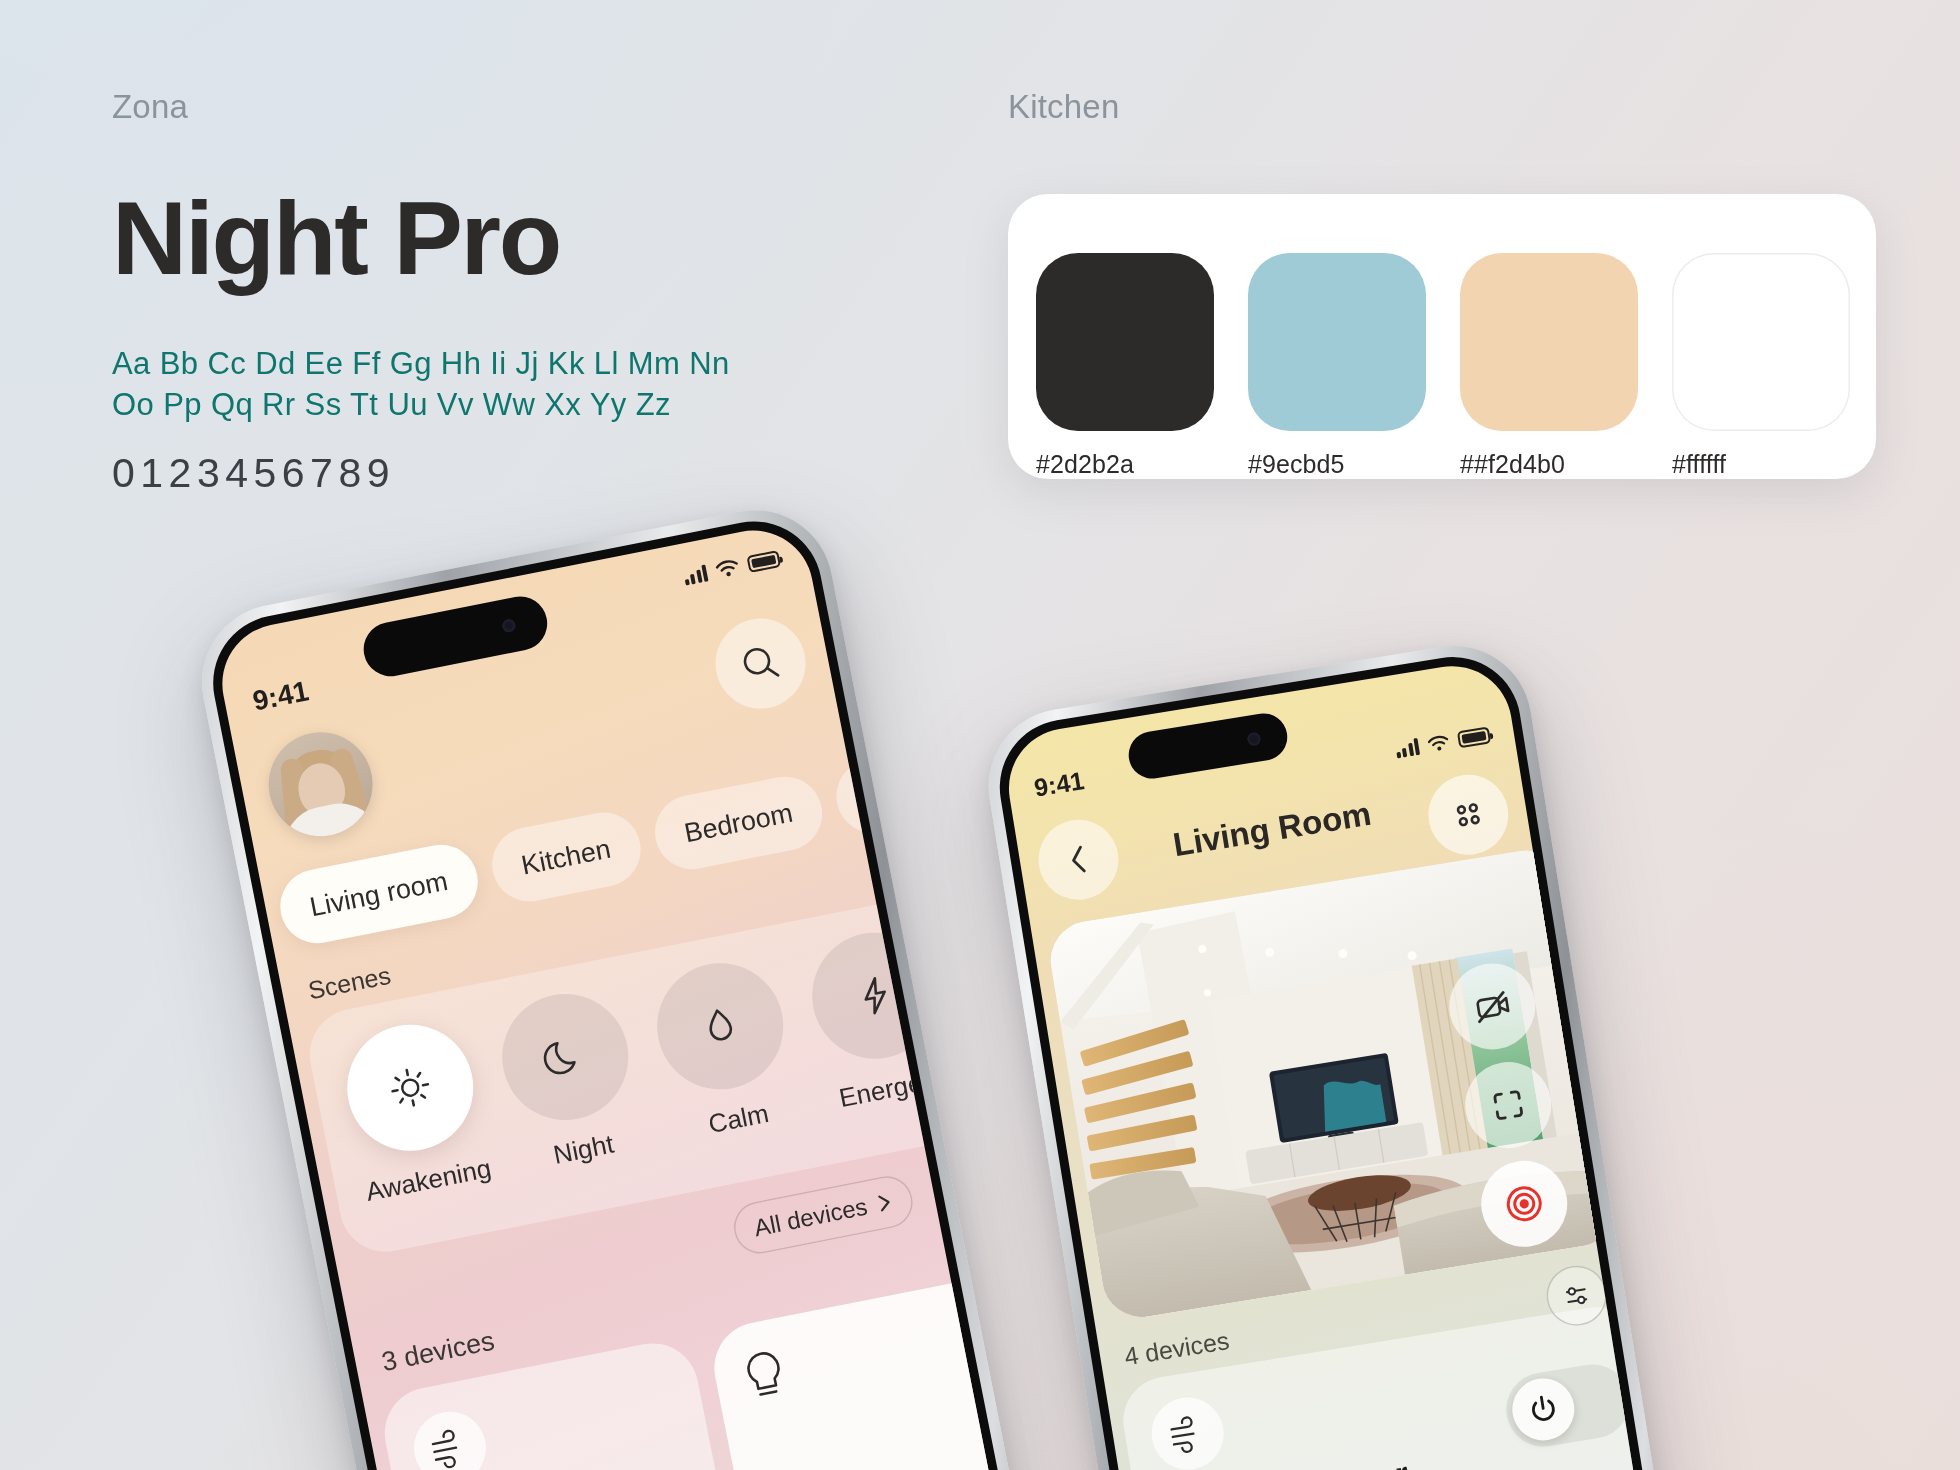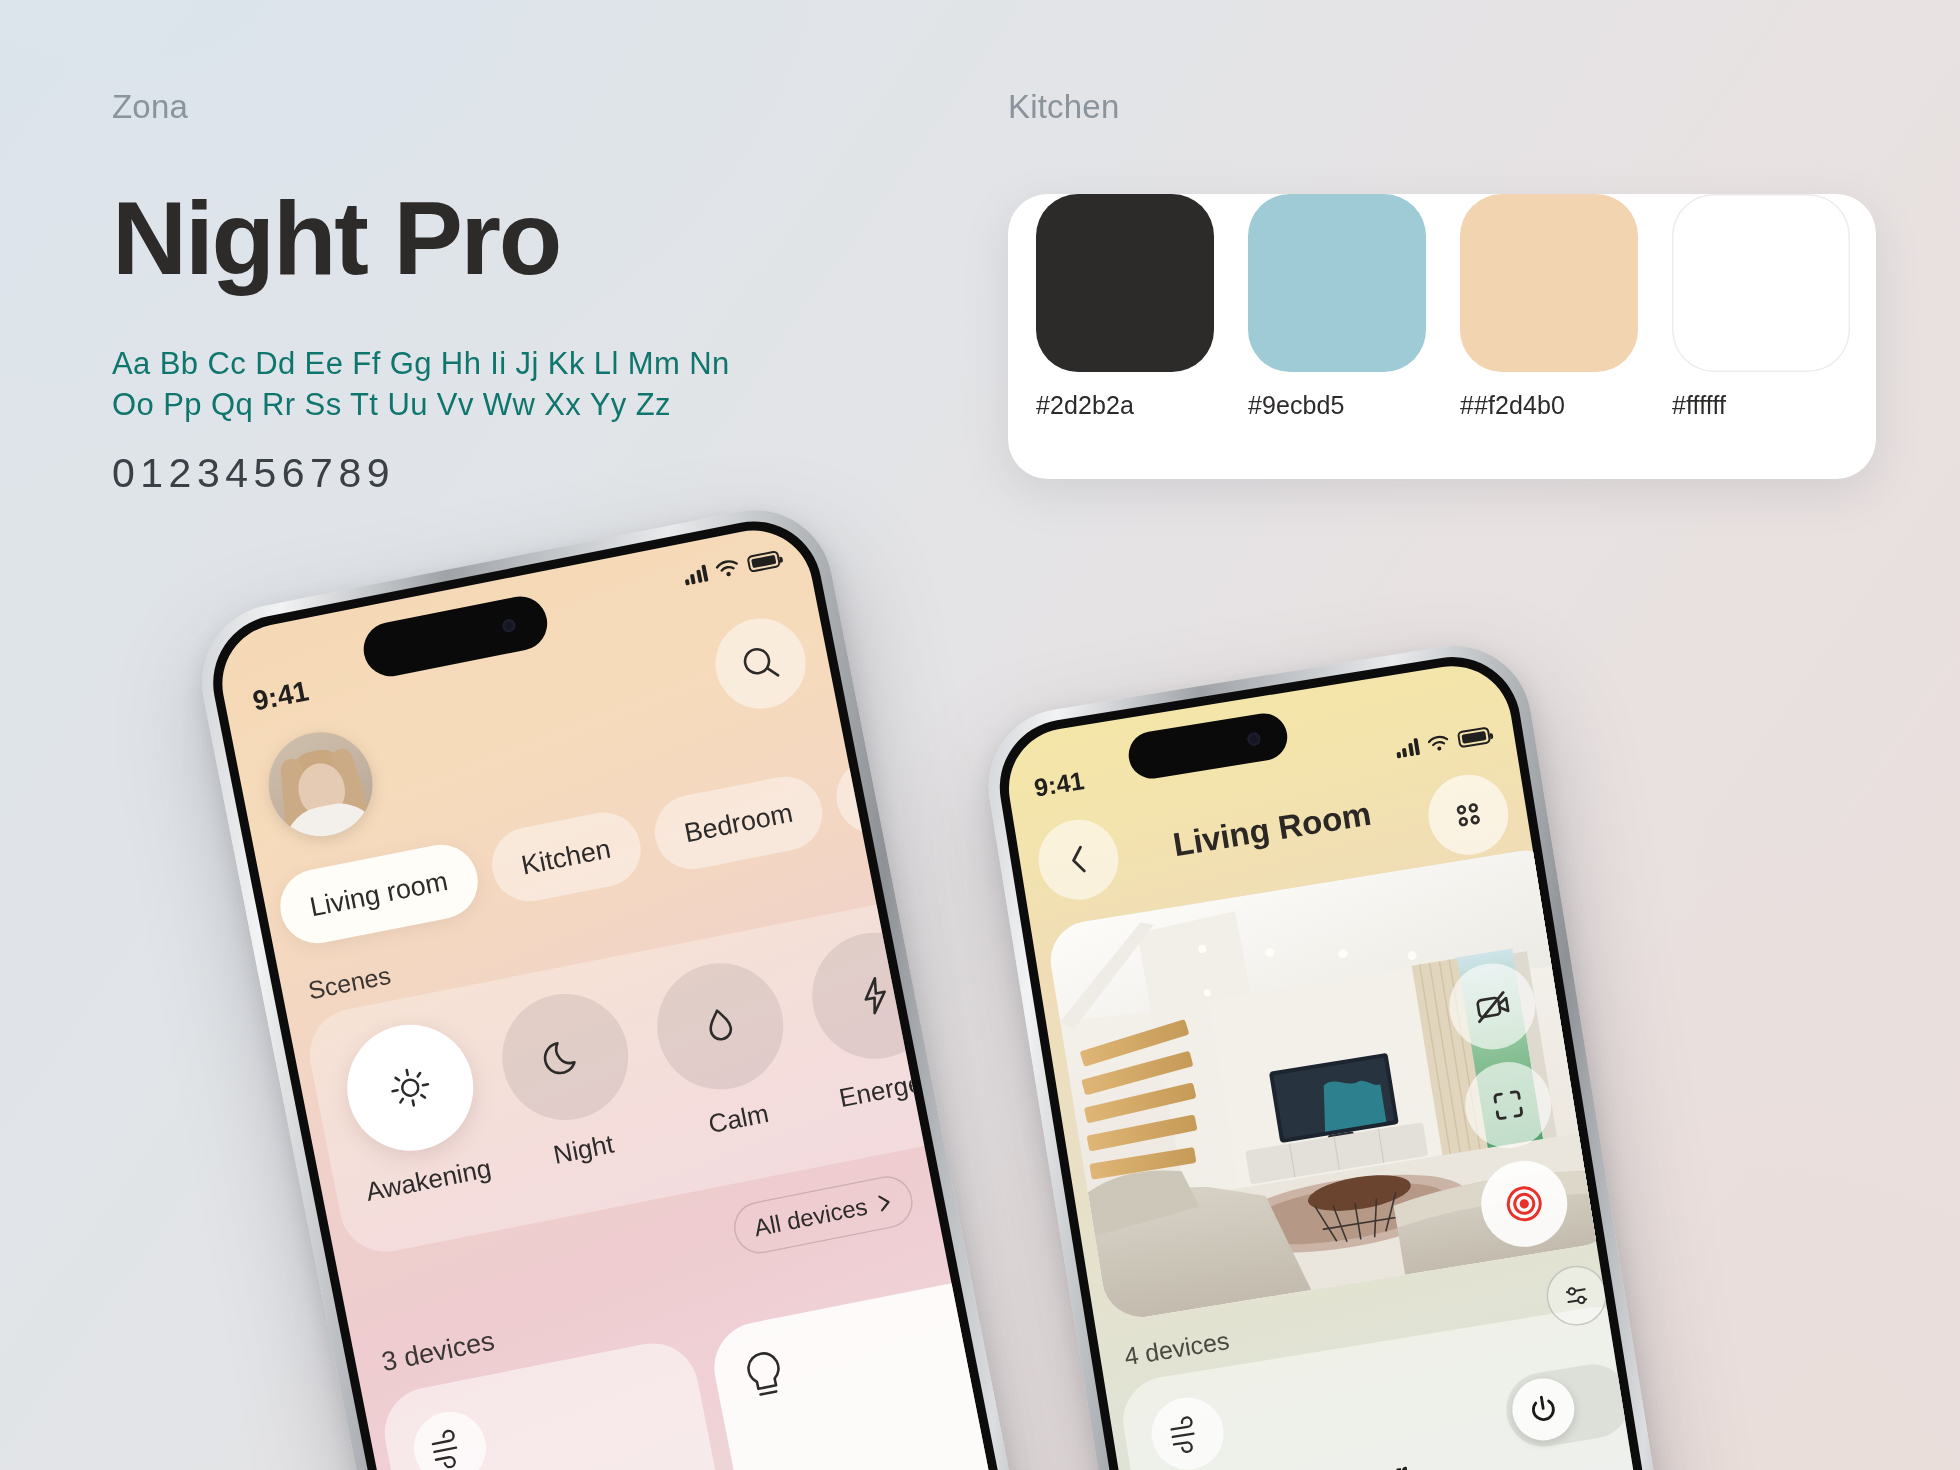--- a/index.html
+++ b/index.html
@@ -32,21 +32,21 @@
     letter-spacing: 5.5px;
   }
 
   
   .colors-section { position: absolute; left: 1008px; top: 88px; }
   .swatch-card {
     margin-top: 68px;
     width: 868px; height: 285px;
     background: #fff; border-radius: 40px;
     box-shadow: 0 14px 44px rgba(120,124,134,.18);
-    display: flex; align-items: flex-start;
+    display: flex; align-items: flex-end;
     padding: 0 28px; gap: 34px;
   }
   .swatch { width: 178px; }
   .swatch-chip {
     width: 178px; height: 178px; border-radius: 42px;
   }
   .swatch-chip.is-white { box-shadow: inset 0 0 0 1.5px #ececec; }
   .swatch-hex {
     margin-top: 19px; font-size: 25px; color: #2d2b2a; letter-spacing: .1px;
   }

